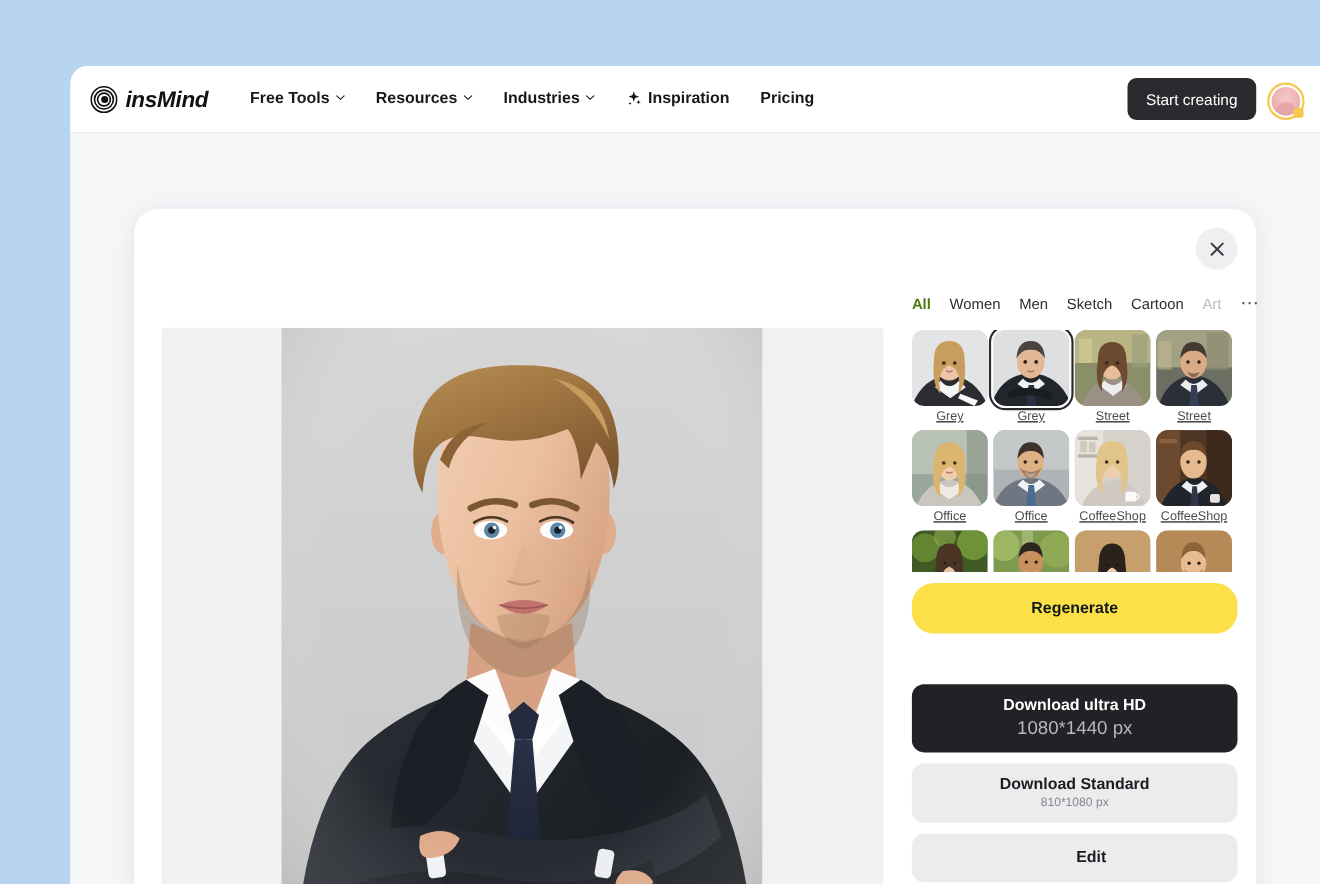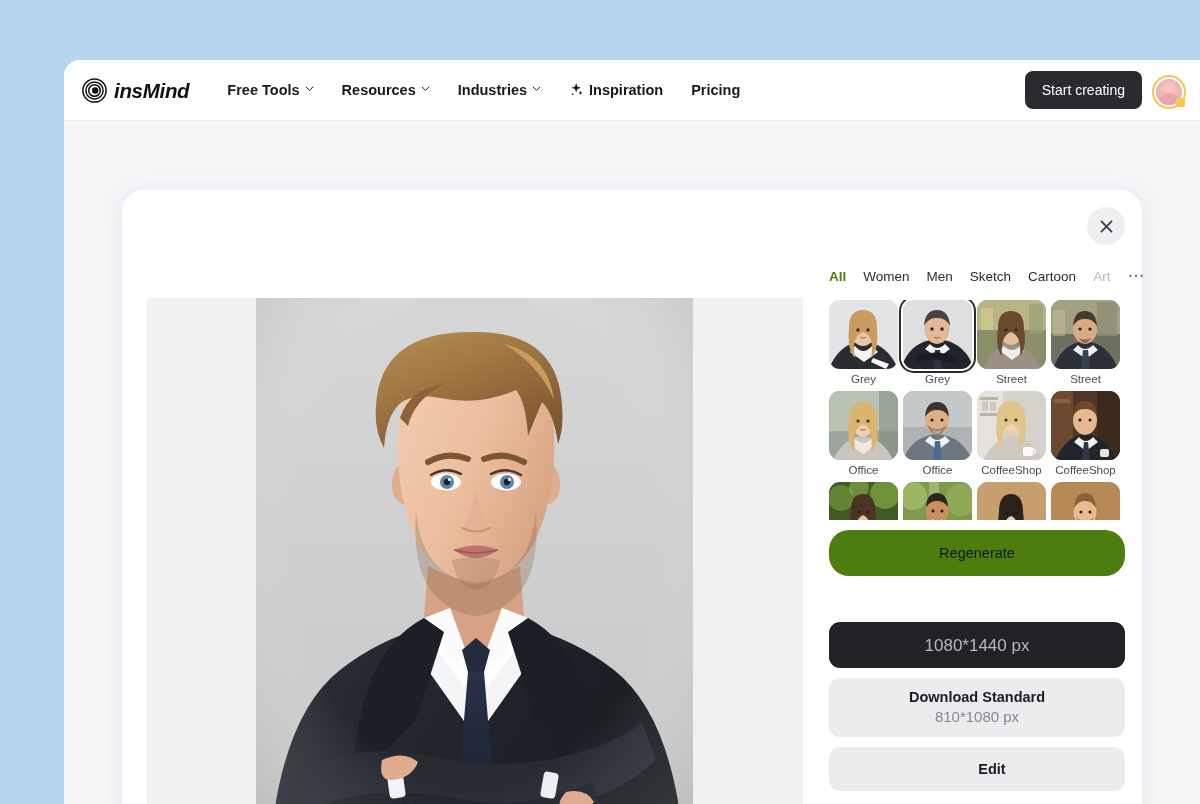--- a/index.html
+++ b/index.html
@@ -102,44 +102,44 @@
   .tabs { display:flex; align-items:center; gap:17px; height:24px; }
   .tab { font-size:13.5px; color:#2c2d31; cursor:pointer; white-space:nowrap; }
   .tab.active { font-weight:700; color:#4d7c0f; }
   .tab.faded { color:#b9bbbf; }
   .tabs-more { margin-left:auto; font-size:17px; color:#555; letter-spacing:1.5px; cursor:pointer; line-height:10px; }
 
   .thumb-grid {
     margin-top:12px; display:grid; grid-template-columns: repeat(4, 69px);
     gap: 6px 5px; height:220px; overflow:hidden;
   }
-  .thumb-cell { width:69px; }
+  .thumb-cell { width:69px;text-decoration:underline; }
   .thumb {
     width:69px; height:69px; border-radius:11px; overflow:hidden; position:relative;
     cursor:pointer; background:#ddd;
   }
   .thumb.selected { box-shadow: 0 0 0 2px #fff, 0 0 0 4px #2b2b2f; border-radius:11px; }
   .thumb-label { text-align:center; font-size:11.5px; color:#4b4d52; margin-top:4px; white-space:nowrap; }
 
   .regen {
     margin-top:10px; width:296px; height:46px; border:none; border-radius:20px;
-    background:#4d7c0f; color:#10181f; font-size:14.5px; font-weight:400;
+    background:#fde047; color:#10181f; font-size:14.5px; font-weight:700;
     cursor:pointer; font-family:inherit;
   }
 
   .dl-btn {
     width:296px; border:none; border-radius:11px; cursor:pointer; font-family:inherit;
     padding:11px 8px 12px; display:block; text-align:center;
   }
   .dl-primary { margin-top:46px; background:#222226; }
   .dl-primary .dl-title { color:#fff; font-size:14.5px; font-weight:700; }
   .dl-primary .dl-sub { color:#b7b8bb; font-size:17px; margin-top:3px; }
   .dl-secondary { margin-top:10px; background:#ebecee; }
   .dl-secondary .dl-title { color:#1b1c1f; font-size:14.5px; font-weight:700; }
-  .dl-secondary .dl-sub { color:#85878c; font-size:15px; margin-top:3px; }
+  .dl-secondary .dl-sub { color:#85878c; font-size:11px; margin-top:3px; }
   .edit-btn {
     margin-top:10px; width:296px; height:44px; border:none; border-radius:11px;
     background:#ebecee; color:#1b1c1f; font-size:14.5px; font-weight:700;
     cursor:pointer; font-family:inherit;padding-left:30px;
   }
 </style>
 </head>
 <body>
 
 <div id="root">
@@ -542,20 +542,21 @@
                   <path d="M25 35 q9 8 18 0 q-4 10 -9 10 q-5 0 -9 -10 Z" fill="#6b4d2e" opacity=".45"></path>
                 </svg>
               </div>
               <div class="thumb-label"></div>
             </div>
           </div>
 
           <button class="regen">Regenerate</button>
 
           <button class="dl-btn dl-primary">
+            <div class="dl-title">Download ultra HD</div>
             <div class="dl-sub">1080*1440 px</div>
           </button>
 
           <button class="dl-btn dl-secondary">
             <div class="dl-title">Download Standard</div>
             <div class="dl-sub">810*1080 px</div>
           </button>
 
           <button class="edit-btn">Edit</button>
 

